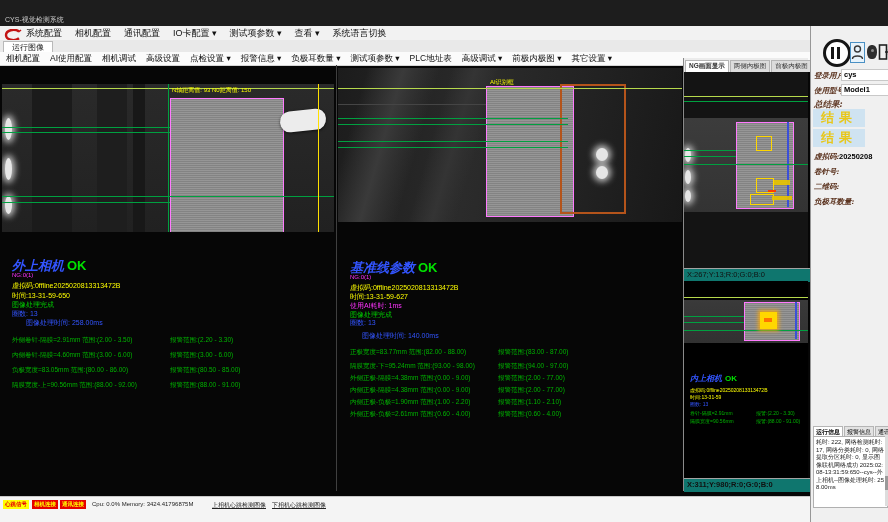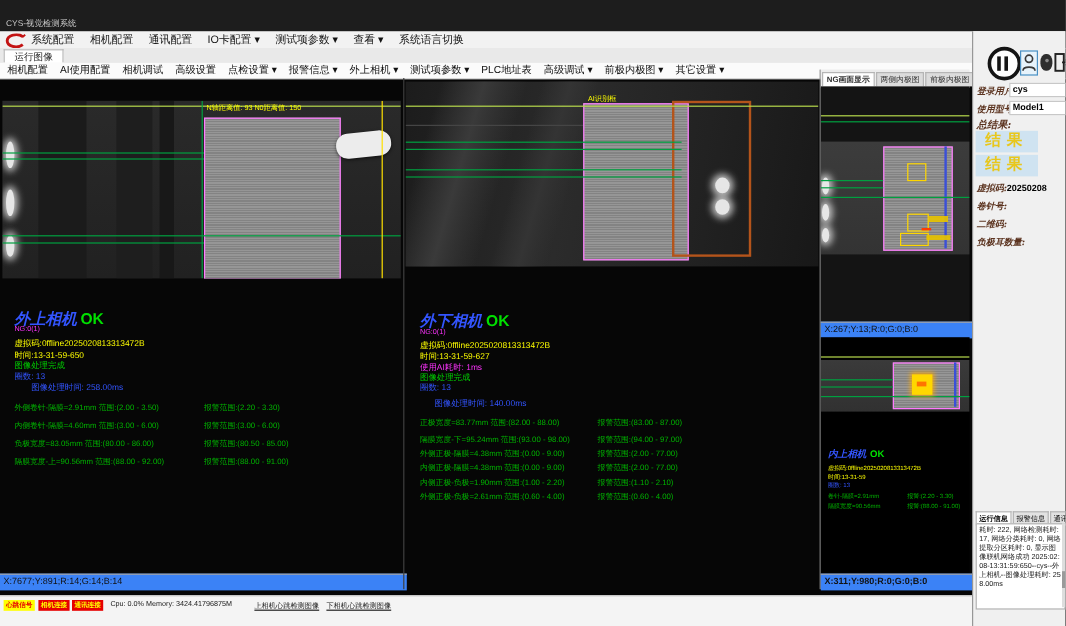--- a/index.html
+++ b/index.html
@@ -30,21 +30,21 @@
   
   .cam-title{font-family:"DejaVu Serif",serif;font-style:italic;font-weight:bold;font-size:13px;color:#3355ff;white-space:nowrap;}
   .cam-title .ok{color:#00e000;font-style:normal;margin-left:3px;font-family:"Liberation Sans",sans-serif;}
   .t-m{color:#ff33ff;font-size:6px;white-space:nowrap;}
   .t-y{color:#ffff00;font-size:7px;white-space:nowrap;}
   .t-g{color:#00d000;font-size:7px;white-space:nowrap;}
   .t-b{color:#3355ff;font-size:7px;white-space:nowrap;}
   .mrow{font-size:6.5px;color:#00b200;white-space:nowrap;}
   .mrow .alarm{position:absolute;}
   
-  .coords{background:#3b82f6;border-top:1px solid #a3a3a3;font-size:7.5px;line-height:12px;color:#111;padding-left:3px;white-space:nowrap;}
+  .coords{background:#0f766e;border-top:1px solid #a3a3a3;font-size:7.5px;line-height:12px;color:#111;padding-left:3px;white-space:nowrap;}
   
   .minitabs{left:684px;top:58px;width:124px;height:14px;background:#ececec;border-bottom:1px solid #bdbdbd;display:flex;align-items:flex-end;}
   .minitab{font-size:6.5px;padding:1px 3px;color:#333;background:#dcdcdc;border:1px solid #b5b5b5;border-bottom:none;margin-left:1px;white-space:nowrap;}
   .minitab.active{background:#fff;font-weight:bold;}
   
   .rpanel{left:810px;top:26px;width:78px;height:496px;background:#f0f0f0;border-left:1px solid #979797;}
   .plabel{font-family:"DejaVu Serif",serif;font-style:italic;font-weight:bold;font-size:7.5px;color:#5c3420;white-space:nowrap;}
   .pvalue{font-size:7.5px;font-weight:bold;color:#000;white-space:nowrap;}
   .pfield{background:#fff;border:1px solid #c8c8c8;height:10px;line-height:10px;padding-left:2px;}
   .resultbox{width:52px;height:18px;background:#cfe3f1;text-align:center;line-height:18px;
@@ -96,21 +96,21 @@
   <div class="abs runtab">运行图像</div>
 
   <div class="abs toolbar"></div>
   <div class="abs toolitems">
     <span>相机配置</span>
     <span>AI使用配置</span>
     <span>相机调试</span>
     <span>高级设置</span>
     <span>点检设置 ▾</span>
     <span>报警信息 ▾</span>
-    <span>外上相机 ▾</span>
+    <span>负极耳数量 ▾</span>
     <span>测试项参数 ▾</span>
     <span>PLC地址表</span>
     <span>高级调试 ▾</span>
     <span>前极内极图 ▾</span>
     <span>其它设置 ▾</span>
   </div>
 
   <div class="abs strip" style="left:2px;top:84px;width:332px;height:148px;background:linear-gradient(#2a2a2a,#212121);">
     <div class="abs" style="left:30px;top:0;width:40px;height:148px;background:#1b1b1b;"></div>
     <div class="abs" style="left:95px;top:0;width:30px;height:148px;background:#1e1e1e;"></div>
@@ -144,40 +144,39 @@
   </div>
   <div class="abs mrow" style="left:12px;top:351px;width:322px;">
     <span>内侧卷针-隔膜=4.60mm 范围:(3.00 - 6.00)</span><span class="alarm" style="left:158px;">报警范围:(3.00 - 6.00)</span>
   </div>
   <div class="abs mrow" style="left:12px;top:366px;width:322px;">
     <span>负极宽度=83.05mm 范围:(80.00 - 86.00)</span><span class="alarm" style="left:158px;">报警范围:(80.50 - 85.00)</span>
   </div>
   <div class="abs mrow" style="left:12px;top:381px;width:322px;">
     <span>隔膜宽度-上=90.56mm 范围:(88.00 - 92.00)</span><span class="alarm" style="left:158px;">报警范围:(88.00 - 91.00)</span>
   </div>
-  <div class="abs coords" style="left:0;top:478px;width:336px;height:13px;">X:7677;Y:891;R:14;G:14;B:14</div>
 
   <div class="abs strip" style="left:338px;top:68px;width:344px;height:154px;background:linear-gradient(100deg,#1c1c1c 0%,#2b2b2b 40%,#222 70%,#181818 100%);">
     <div class="abs" style="left:8px;top:-20px;width:70px;height:200px;background:linear-gradient(90deg,transparent,#3a3a3a,transparent);transform:rotate(16deg);"></div>
     <div class="abs" style="left:92px;top:-20px;width:46px;height:200px;background:linear-gradient(90deg,transparent,#343434,transparent);transform:rotate(16deg);"></div>
     <div class="abs" style="left:0;top:36px;width:150px;height:1px;background:#454545;"></div>
     <div class="abs block" style="left:148px;top:18px;width:86px;height:129px;"></div>
     <div class="abs" style="left:222px;top:16px;width:62px;height:126px;border:2px solid #b4541b;"></div>
     <div class="abs blob" style="left:258px;top:80px;width:12px;height:13px;"></div>
     <div class="abs blob" style="left:258px;top:98px;width:12px;height:13px;"></div>
     <div class="abs yg" style="left:0;top:20px;width:344px;"></div>
     <div class="abs gline" style="left:0;top:50px;width:230px;"></div>
     <div class="abs gline" style="left:0;top:56px;width:230px;"></div>
     <div class="abs gline" style="left:0;top:73px;width:230px;"></div>
     <div class="abs gline" style="left:0;top:79px;width:230px;"></div>
     <span class="abs t-y" style="left:152px;top:10px;font-size:6px;">AI识别框</span>
   </div>
 
   <div class="abs cam-title" style="left:350px;top:259px;">
-    <span>外下相机</span><span class="ok">OK</span>
+    <span>基准线参数</span><span class="ok">OK</span>
   </div>
   <span class="abs t-m" style="left:350px;top:274px;">NG:0(1)</span>
   <span class="abs t-y" style="left:350px;top:283px;">虚拟码:0ffline2025020813313472B</span>
   <span class="abs t-y" style="left:350px;top:292px;">时间:13-31-59-627</span>
   <span class="abs t-m" style="left:350px;top:301px;font-size:7px;">使用AI耗时: 1ms</span>
   <span class="abs t-g" style="left:350px;top:310px;">图像处理完成</span>
   <span class="abs t-b" style="left:350px;top:318px;">圈数: 13</span>
   <span class="abs t-b" style="left:362px;top:331px;">图像处理时间: 140.00ms</span>
   <div class="abs mrow" style="left:350px;top:348px;width:330px;">
     <span>正极宽度=83.77mm 范围:(82.00 - 88.00)</span><span class="alarm" style="left:148px;">报警范围:(83.00 - 87.00)</span>

